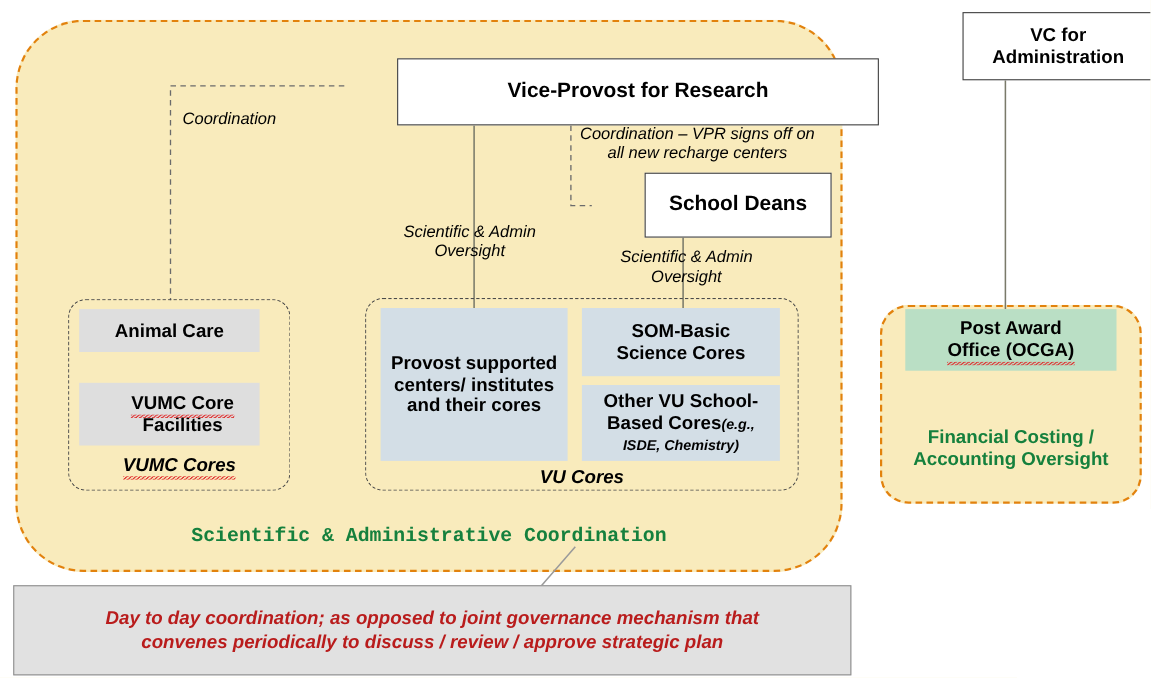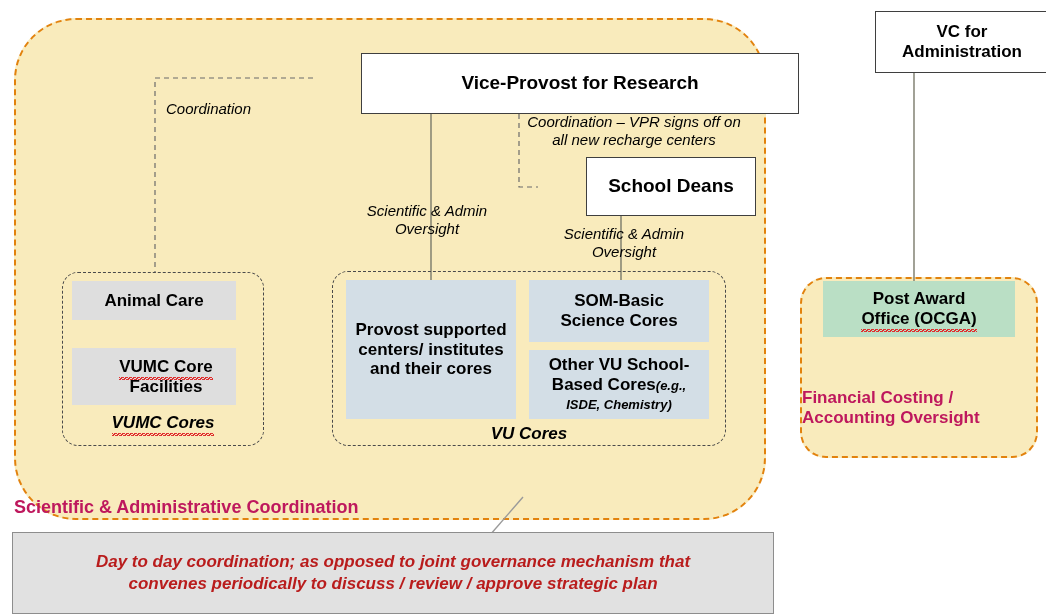--- a/index.html
+++ b/index.html
@@ -128,26 +128,26 @@
     font-weight: bold;
   }
 
   #post-award-card {
     left: 823px; top: 281px; width: 192px; height: 56px; font-size: 17px;
   }
 
   .panel-caption {
     position: absolute;
     font-weight: bold;
-    text-align: left;
-    color: #be185d;
+    text-align: center;
+    color: #15803d;
     line-height: 1.2;
   }
   #finance-caption { left: 802px; top: 388px; width: 234px; font-size: 17px; }
-  #coordination-caption { left: 14px; top: 497px; width: 752px; font-size: 18px; }
+  #coordination-caption { left: 14px; top: 478px; width: 752px; font-size: 18px; font-family: Liberation Mono, monospace; }
 
   
   #note-box {
     position: absolute;
     left: 12px; top: 532px; width: 762px; height: 82px;
     background: #e1e1e1;
     border: 1px solid #8d8d8d;
     box-sizing: border-box;
     display: flex;
     align-items: center;

